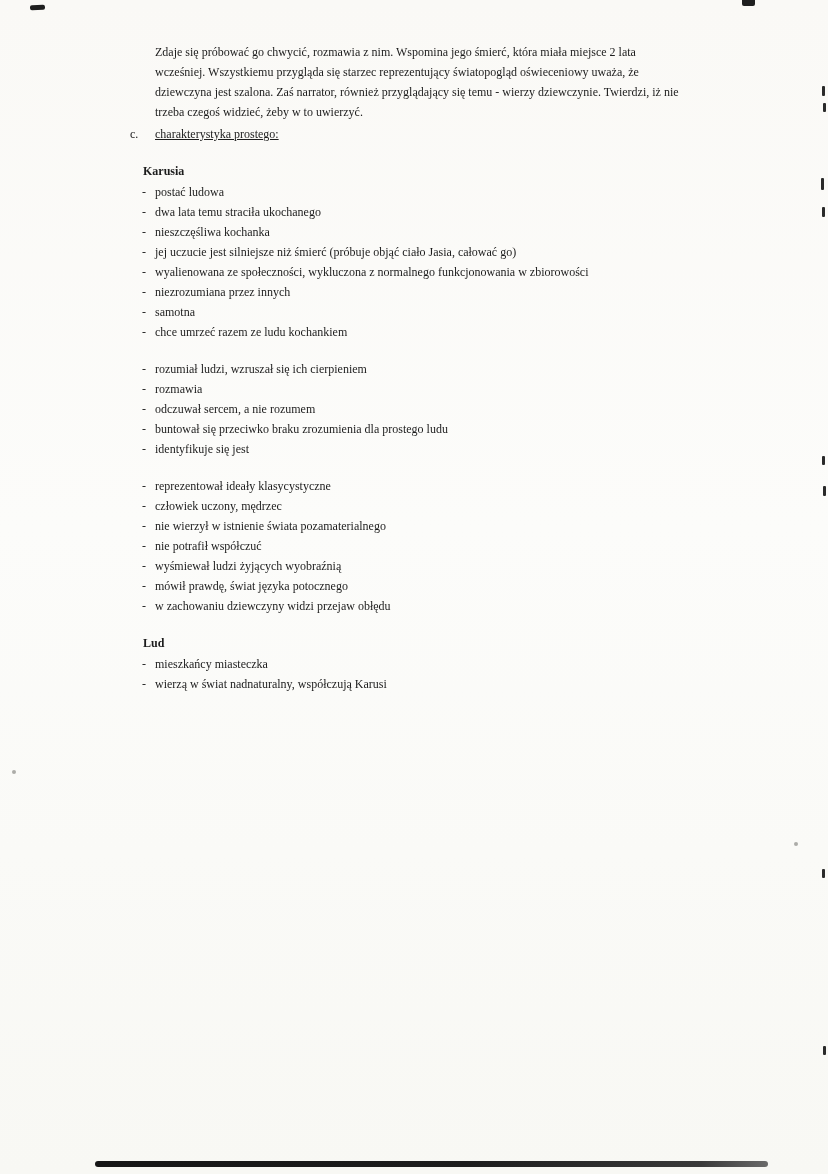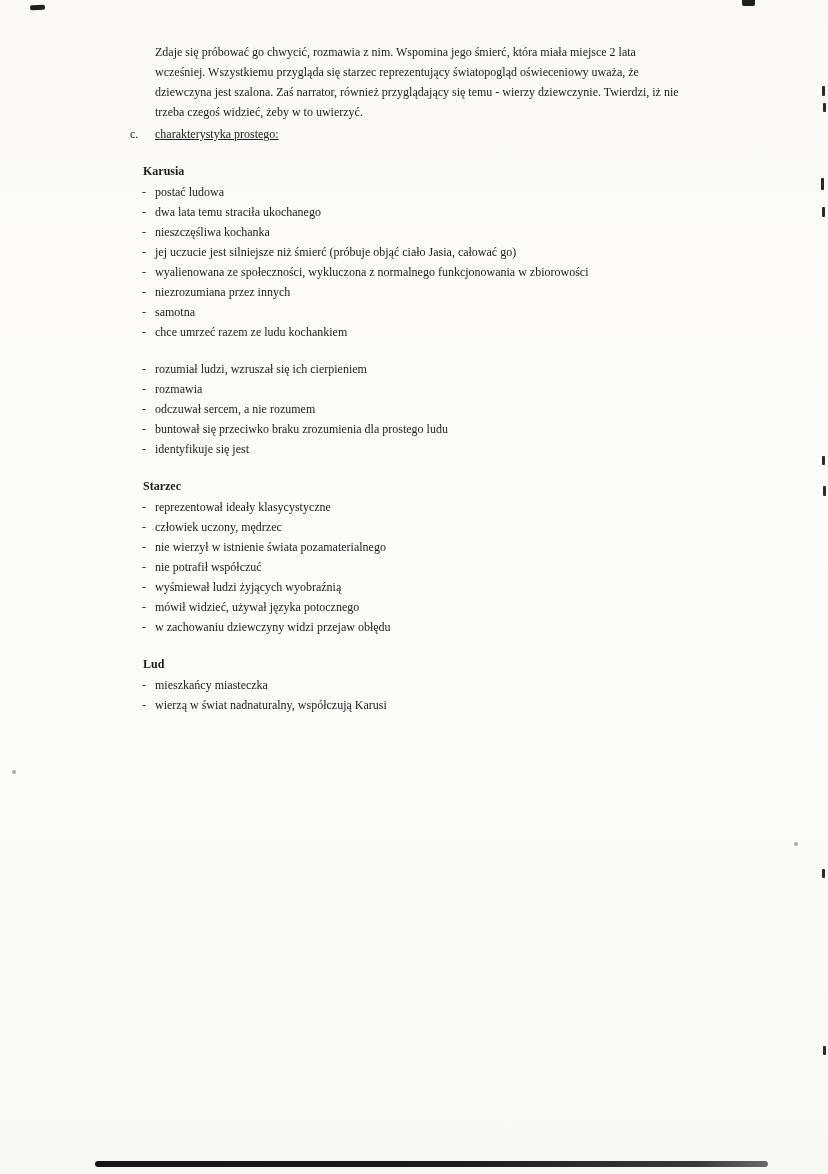--- a/index.html
+++ b/index.html
@@ -158,21 +158,20 @@
         <span class="dash">-</span>
         <span class="btext">buntował się przeciwko braku zrozumienia dla prostego ludu</span>
       </div>
       <div class="bullet">
         <span class="dash">-</span>
         <span class="btext">identyfikuje się jest</span>
       </div>
     </div>
 
     <div class="section">
-      <div class="sec-title">Starzec</div>
       <div class="bullet">
         <span class="dash">-</span>
         <span class="btext">reprezentował ideały klasycystyczne</span>
       </div>
       <div class="bullet">
         <span class="dash">-</span>
         <span class="btext">człowiek uczony, mędrzec</span>
       </div>
       <div class="bullet">
         <span class="dash">-</span>
@@ -181,21 +180,21 @@
       <div class="bullet">
         <span class="dash">-</span>
         <span class="btext">nie potrafił współczuć</span>
       </div>
       <div class="bullet">
         <span class="dash">-</span>
         <span class="btext">wyśmiewał ludzi żyjących wyobraźnią</span>
       </div>
       <div class="bullet">
         <span class="dash">-</span>
-        <span class="btext">mówił widzieć, używał języka potocznego</span>
+        <span class="btext">mówił prawdę, świat języka potocznego</span>
       </div>
       <div class="bullet">
         <span class="dash">-</span>
         <span class="btext">w zachowaniu dziewczyny widzi przejaw obłędu</span>
       </div>
     </div>
 
     <div class="section">
       <div class="sec-title">Lud</div>
       <div class="bullet">

